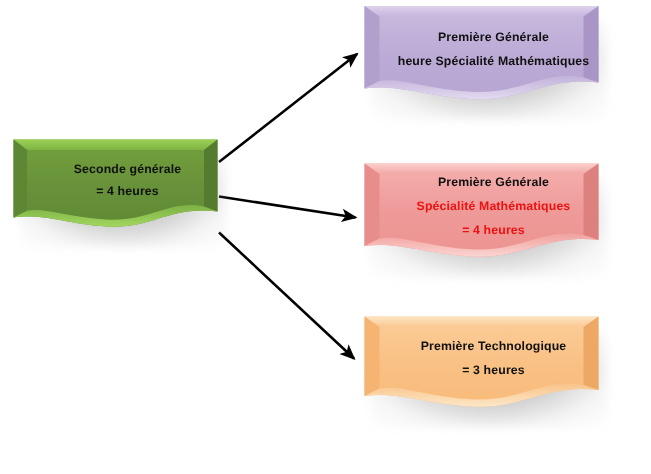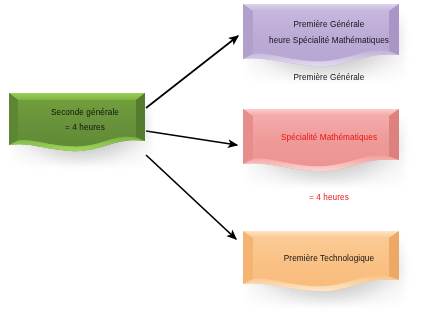--- a/index.html
+++ b/index.html
@@ -64,31 +64,30 @@
   .node-text {
     position: absolute;
     left: 16px;
     right: 0;
     top: 0;
     display: flex;
     flex-direction: column;
     align-items: center;
     justify-content: center;
     text-align: center;
-    font-weight: normal;
+    font-weight: bold;
     color: #111111;
     letter-spacing: 0.1px;
   }
   .node-text .line {
     display: block;
     white-space: nowrap;
   }
   .line.red {
     color: #ee1111;
-    margin-top: 44px;
   }
 
   
   #node-seconde {
     left: 9px;
     top: 93px;
     width: 136px;
     height: 62px;
   }
   #node-seconde .node-text {
@@ -119,21 +118,20 @@
     height: 58px;
     font-size: 8.2px;
     line-height: 16px;
   }
 
   #node-technologique {
     left: 243px;
     top: 211px;
     width: 156px;
     height: 64px;
-    margin-top: 20px;
   }
   #node-technologique .node-text {
     height: 56px;
     font-size: 8.2px;
     line-height: 16px;
   }
 </style>
 </head>
 <body>
 
@@ -268,16 +266,17 @@
         </defs>
         <path d="M0,0 L156,0 L156,49 C120,45 106,62 71,60 C40,58 22,50 0,53 Z" fill="url(#gOrgFace)"></path>
         <path d="M0,0 L156,0 L146,7 L10,7 Z" fill="url(#gOrgTop)"></path>
         <path d="M0,0 L10,7 L10,48 L0,53 Z" fill="#f5b472"></path>
         <path d="M156,0 L146,7 L146,45.6 L156,49 Z" fill="#eda865"></path>
         <path d="M10,48 C24,45.3 40,53.2 71,55.2 C104,57.2 119,40.4 146,45.6 L156,49 C120,45 106,62 71,60 C40,58 22,50 0,53 Z" fill="url(#gOrgBot)"></path>
       </svg>
     </div>
     <div class="node-text">
       <span class="line">Première Technologique</span>
+      <span class="line">= 3 heures</span>
     </div>
   </div>
 
 </div>
 
 </body></html>

